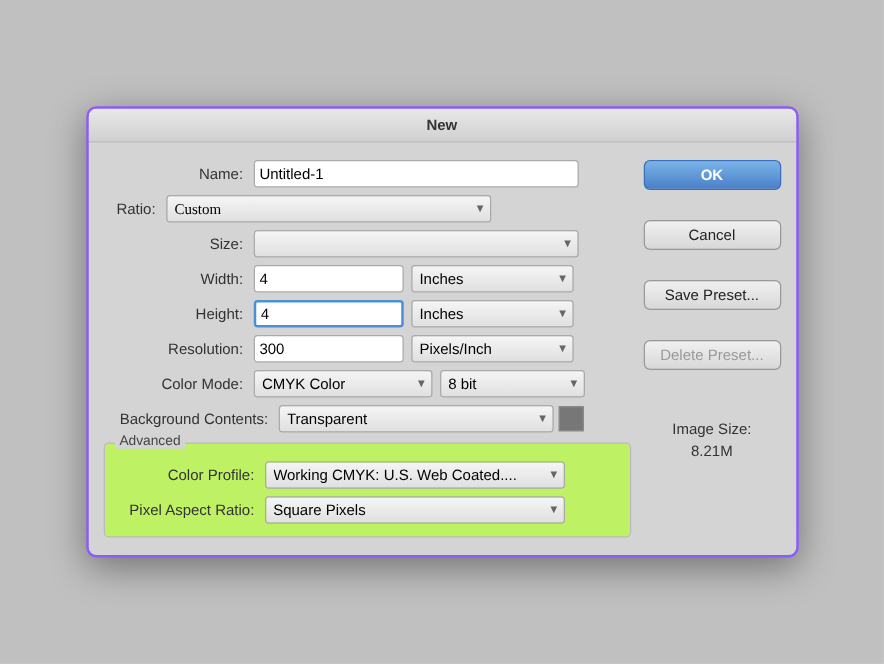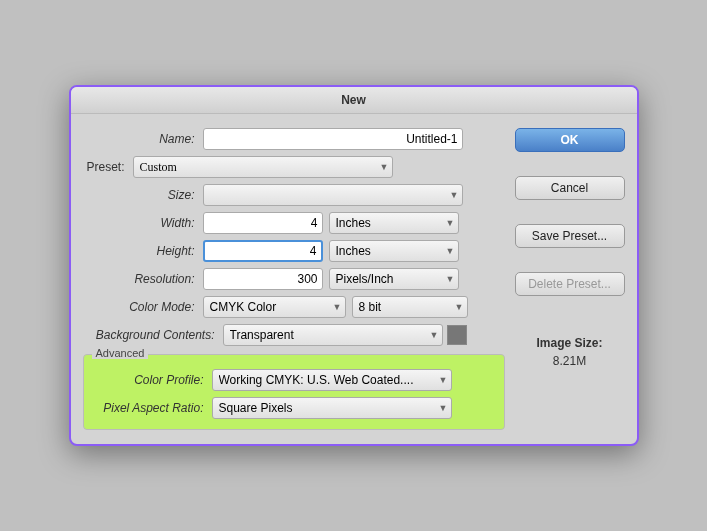--- a/index.html
+++ b/index.html
@@ -57,32 +57,30 @@
       align-items: center;
       margin-bottom: 6px;
     }
 
     .form-label {
       text-align: right;
       width: 120px;
       padding-right: 8px;
       color: #333;
       white-space: nowrap;
-      font-style: italic;
     }
 
     .form-input {
       height: 22px;
       border: 1px solid #aaa;
       border-radius: 3px;
       background: white;
       padding: 2px 4px;
       font-size: 12px;
       outline: none;
-      text-align: right;
     }
 
     .form-input.highlighted {
       border: 2px solid #4a90d9;
       border-radius: 3px;
     }
 
     .form-input-full {
       width: 260px;
     }
@@ -198,21 +196,21 @@
     }
 
     .image-size-section {
       margin-top: 16px;
       text-align: center;
       font-size: 12px;
       color: #333;
     }
 
     .image-size-label {
-      font-weight: bold;
+      font-weight: normal;
     }
 
     .image-size-value {
       margin-top: 4px;
     }
 
     .bg-color-swatch {
       width: 20px;
       height: 20px;
       border: 1px solid #888;
@@ -234,21 +232,21 @@
   <div class="dialog-body">
 
     <div class="left-panel">
 
       <div class="form-row">
         <div class="form-label">Name:</div>
         <input type="text" class="form-input form-input-full" value="Untitled-1" style="">
       </div>
 
       <div class="preset-row">
-        <div class="preset-label">Preset:</div>
+        <div class="preset-label">Ratio:</div>
         <div class="select-wrapper">
           <select class="select-full">
             <option>Custom</option>
             <option>Default Photoshop Size</option>
             <option>Letter</option>
             <option>Tabloid</option>
             <option>A4</option>
             <option>A3</option>
           </select>
           <span class="select-arrow">▼</span>

